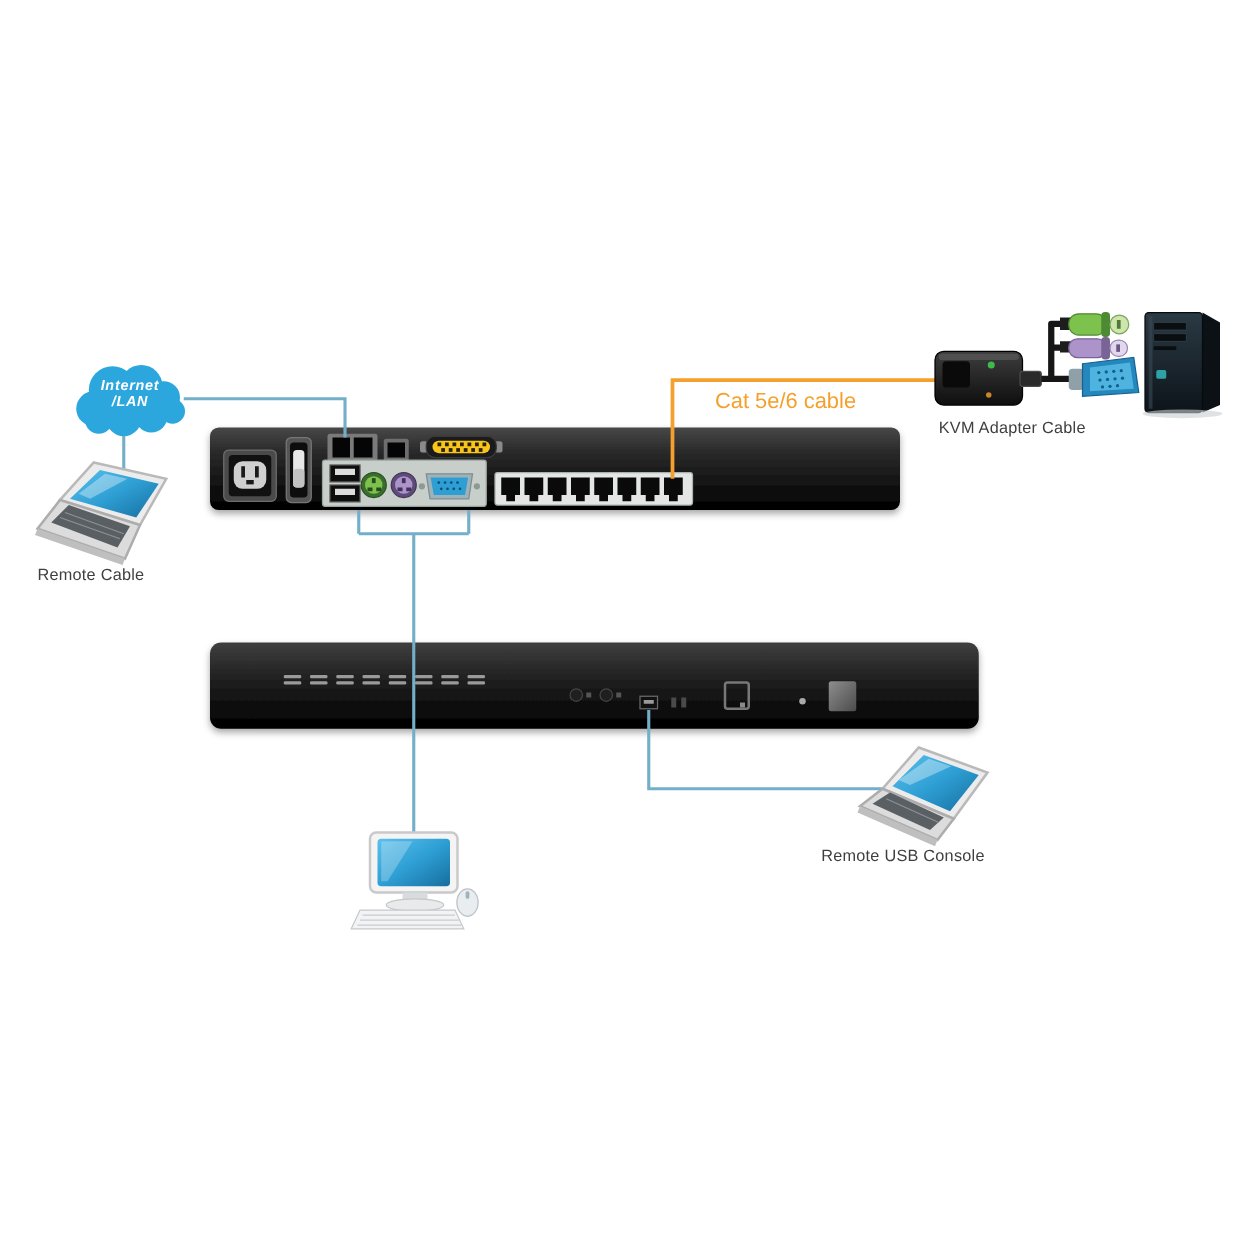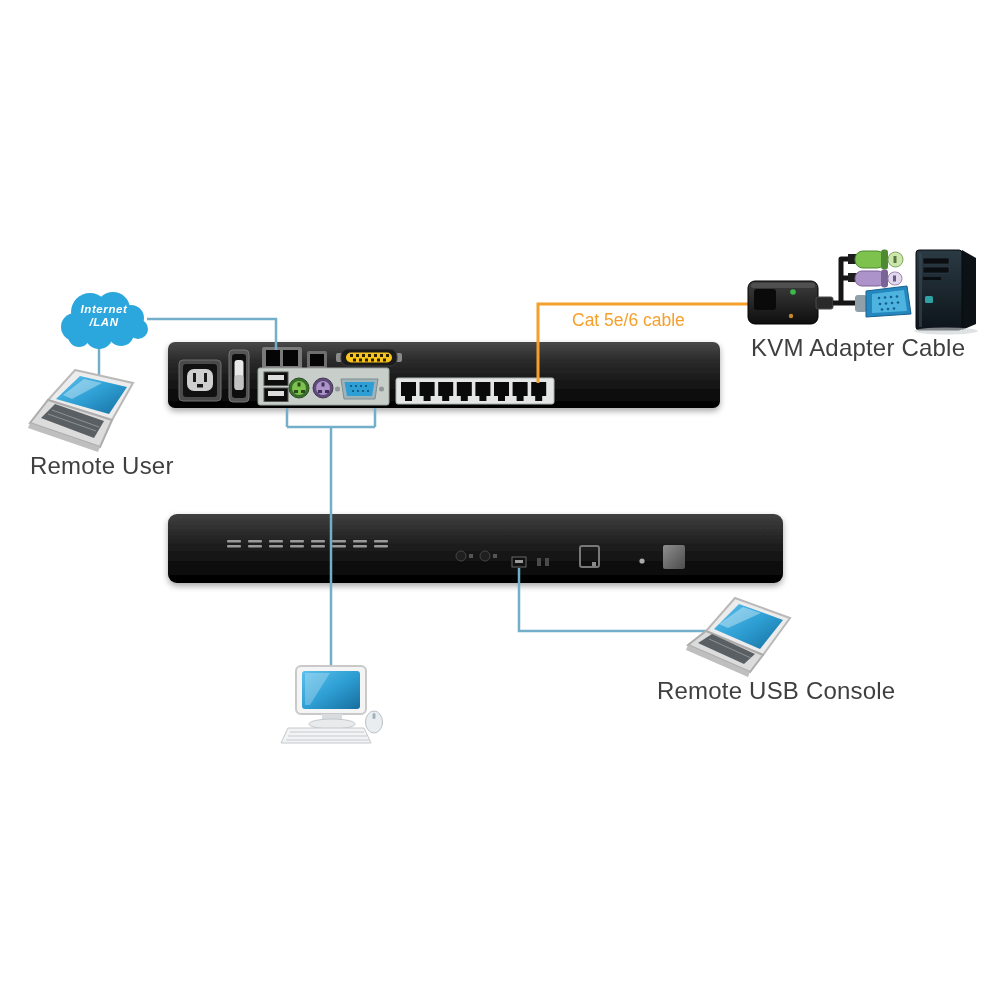--- a/index.html
+++ b/index.html
@@ -6,21 +6,21 @@
     --c-cloud:#2CA7DE; --c-cable-blue:#74AFCA; --c-cable-orange:#F5A02C;
     --c-label-text:#3F3F3F; --c-device-black:#1A1A1A; --c-console-panel-gray:#C8CECA;
     --c-ps2-green:#7DC24C; --c-ps2-purple:#AC93C9; --c-vga-blue:#2E9FD4;
     --c-serial-yellow:#F7C51E; --c-led-green:#3DBB4A; --c-screen-blue:#2E9FD4;
   }
   html,body{margin:0;padding:0;}
   body{width:1000px;height:1000px;background:#ffffff;position:relative;overflow:hidden;
        font-family:"Liberation Sans", sans-serif;}
   .stage{position:absolute;left:0;top:0;width:930px;height:1000px;}
   svg{position:absolute;left:0;top:0;}
-  .diagram-label{position:absolute;color:var(--c-label-text);font-size:24px;letter-spacing:.2px;white-space:nowrap;}
+  .diagram-label{position:absolute;color:var(--c-label-text);font-size:13px;letter-spacing:.2px;white-space:nowrap;}
   .cable-label{position:absolute;color:var(--c-cable-orange);font-size:17.5px;white-space:nowrap;}
   .cloud-label{position:absolute;left:58px;top:303px;width:92px;text-align:center;color:#ffffff;
                font-size:11.5px;line-height:13px;font-weight:bold;font-style:italic;letter-spacing:.6px;}
   .cable-blue{stroke:var(--c-cable-blue);stroke-width:2.5;fill:none;}
   .cable-orange{stroke:var(--c-cable-orange);stroke-width:3;fill:none;}
   .fill-cloud{fill:var(--c-cloud);}
 </style>
 </head>
 <body>
 
@@ -341,17 +341,17 @@
       <ellipse cx="374" cy="722" rx="8.5" ry="11" fill="#E9EDF0" stroke="#B9C2C8"></ellipse>
       <rect x="372.5" y="713" width="3" height="6" rx="1.5" fill="#9FB3BC"></rect>
     </g>
   </g>
 </svg>
 
 <div class="cloud-label">
   <div>Internet</div>
   <div>/LAN</div>
 </div>
-<div class="diagram-label" style="left:30px;top:452px;">Remote User</div>
+<div class="diagram-label" style="left:30px;top:452px;">Remote Cable</div>
 <div class="cable-label" style="left:572px;top:310px;">Cat 5e/6 cable</div>
 <div class="diagram-label" style="left:751px;top:334px;">KVM Adapter Cable</div>
 <div class="diagram-label" style="left:657px;top:677px;">Remote USB Console</div>
 </div>
 
 </body></html>

